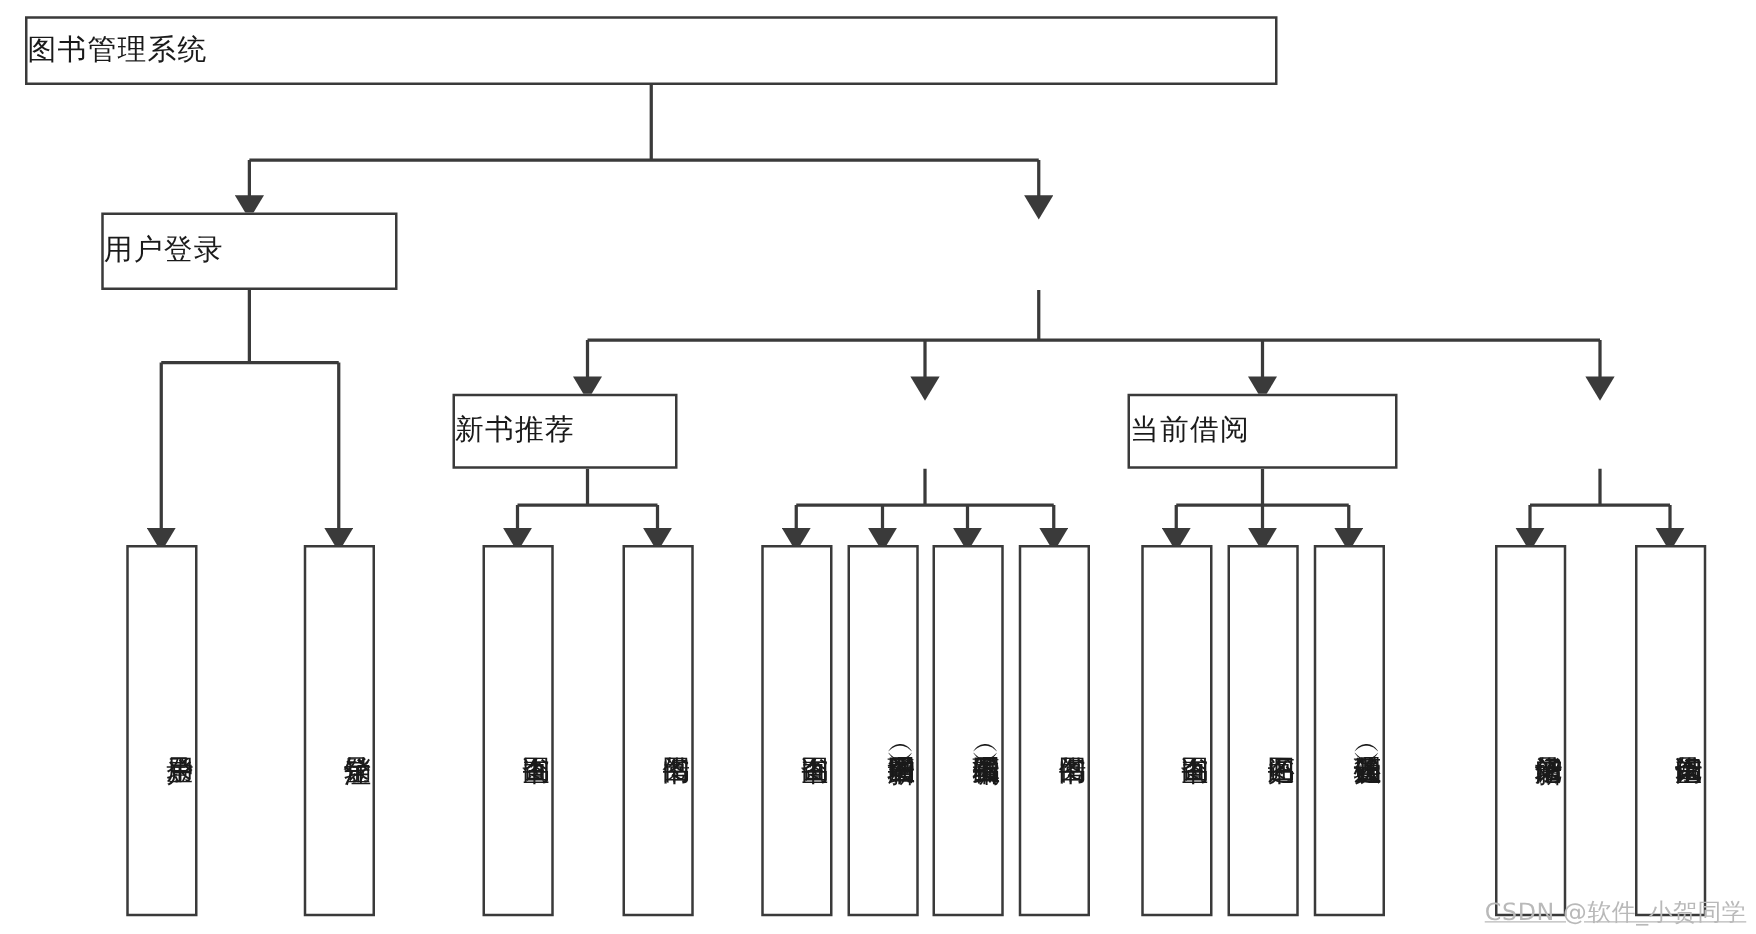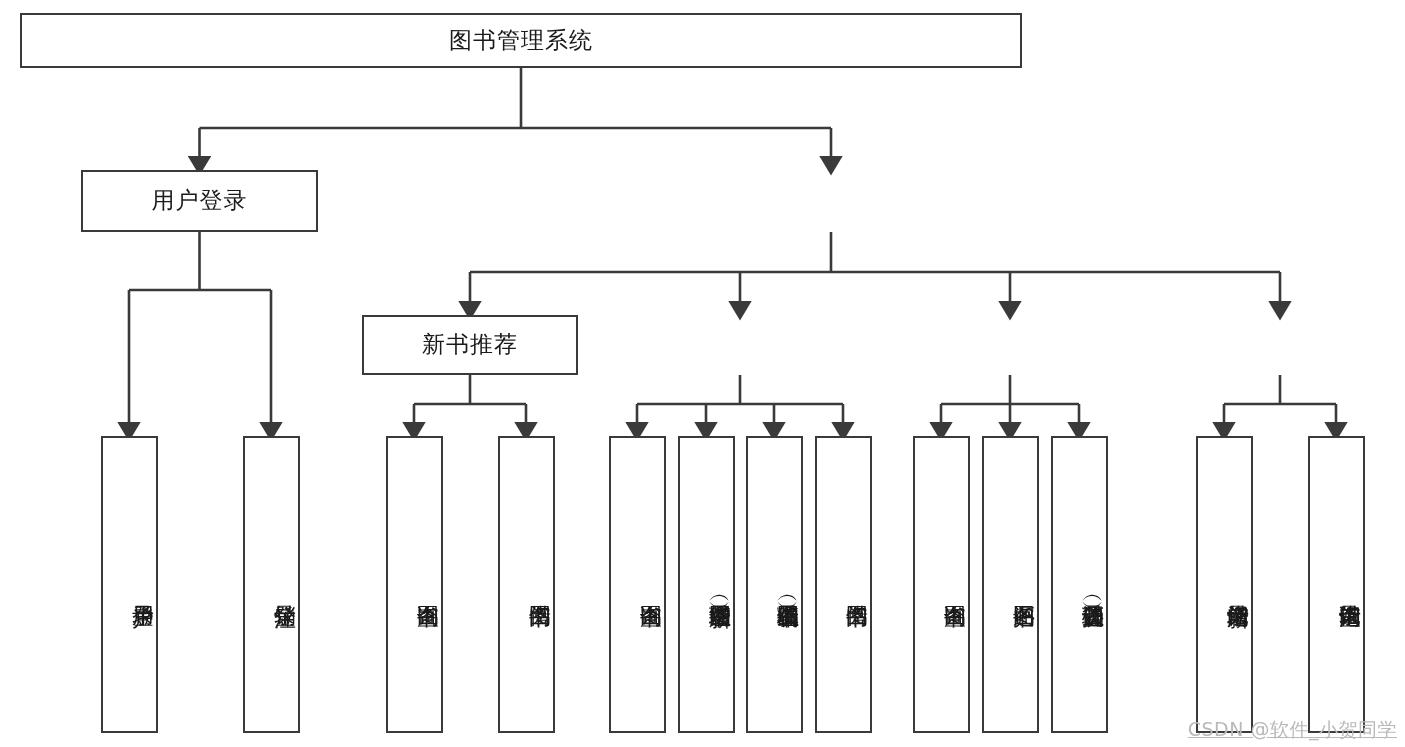--- a/index.html
+++ b/index.html
@@ -26,21 +26,21 @@
     height: 747px;
     pointer-events: none;
   }
   .node {
     position: absolute;
     box-sizing: border-box;
     border: 2.5px solid #3a3a3a;
     background: #ffffff;
     display: flex;
     align-items: center;
-    justify-content: center;
+    justify-content: flex-start;
     color: #1a1a1a;
     z-index: 2;
   }
   .node-h {
     font-size: 23px;
     letter-spacing: 1px;
     line-height: 1.1;
     white-space: nowrap;
   }
   .node-v {
@@ -128,22 +128,25 @@
   </svg>
 
   <div class="node node-h" style="left:20px; top:13px; width:1002px; height:55px;">
     <span>图书管理系统</span>
   </div>
 
   <div class="node node-h" style="left:81px; top:170px; width:237px; height:62px;">
     <span>用户登录</span>
   </div>
 
-  <div class="node node-h" style="left:362px; top:315px; width:216px; height:60px;">
+  <div class="node node-h" style="left:362px; top:315px; width:180px; height:60px;">
     <span>新书推荐</span>
+  </div>
+  <div class="node node-h" style="left:902px; top:315px; width:216px; height:60px;">
+    <span>当前借阅</span>
   </div>
 
   <div class="node node-v" style="left:101px; top:436px; width:57px; height:297px;">
     <span>用户登录</span>
   </div>
   <div class="node node-v" style="left:243px; top:436px; width:57px; height:297px;">
     <span>注销登录</span>
   </div>
 
   <div class="node node-v" style="left:386px; top:436px; width:57px; height:297px;">

